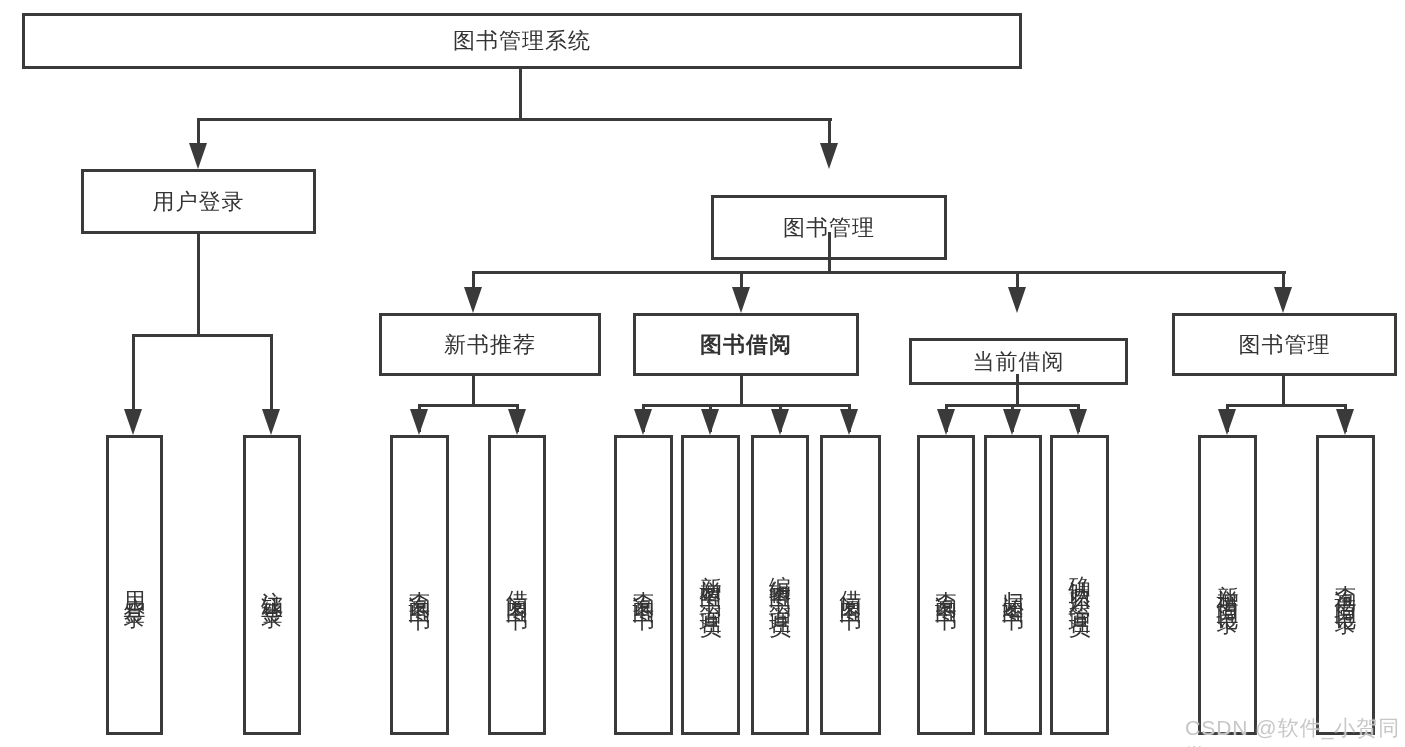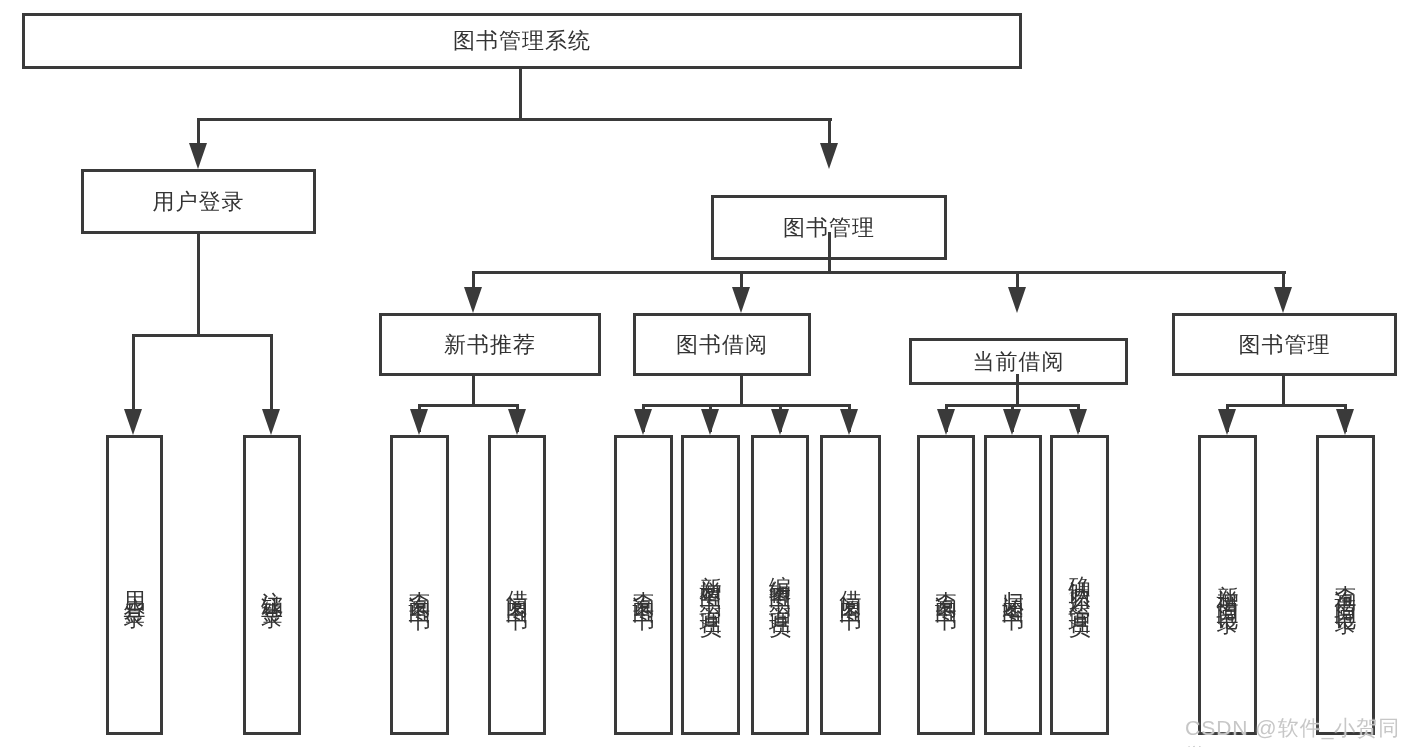--- a/index.html
+++ b/index.html
@@ -77,21 +77,21 @@
   <div class="vline" style="left:740px;top:271px;height:32px;"></div>
   <div class="arrow" style="left:732px;top:287px;"></div>
   <div class="vline" style="left:1016px;top:271px;height:32px;"></div>
   <div class="arrow" style="left:1008px;top:287px;"></div>
   <div class="vline" style="left:1282px;top:271px;height:32px;"></div>
   <div class="arrow" style="left:1274px;top:287px;"></div>
 
   <div class="box" style="left:379px;top:313px;width:222px;height:63px;">
     <span>新书推荐</span>
   </div>
-  <div class="box" style="left:633px;top:313px;width:178px;height:63px;">
+  <div class="box" style="left:633px;top:313px;width:226px;height:63px;font-weight:bold;">
     <span>图书借阅</span>
   </div>
   <div class="box" style="left:909px;top:313px;width:219px;height:47px;margin-top:25px;">
     <span>当前借阅</span>
   </div>
   <div class="box" style="left:1172px;top:313px;width:225px;height:63px;">
     <span>图书管理</span>
   </div>
 
   <div class="vline" style="left:472px;top:374px;height:33px;"></div>

